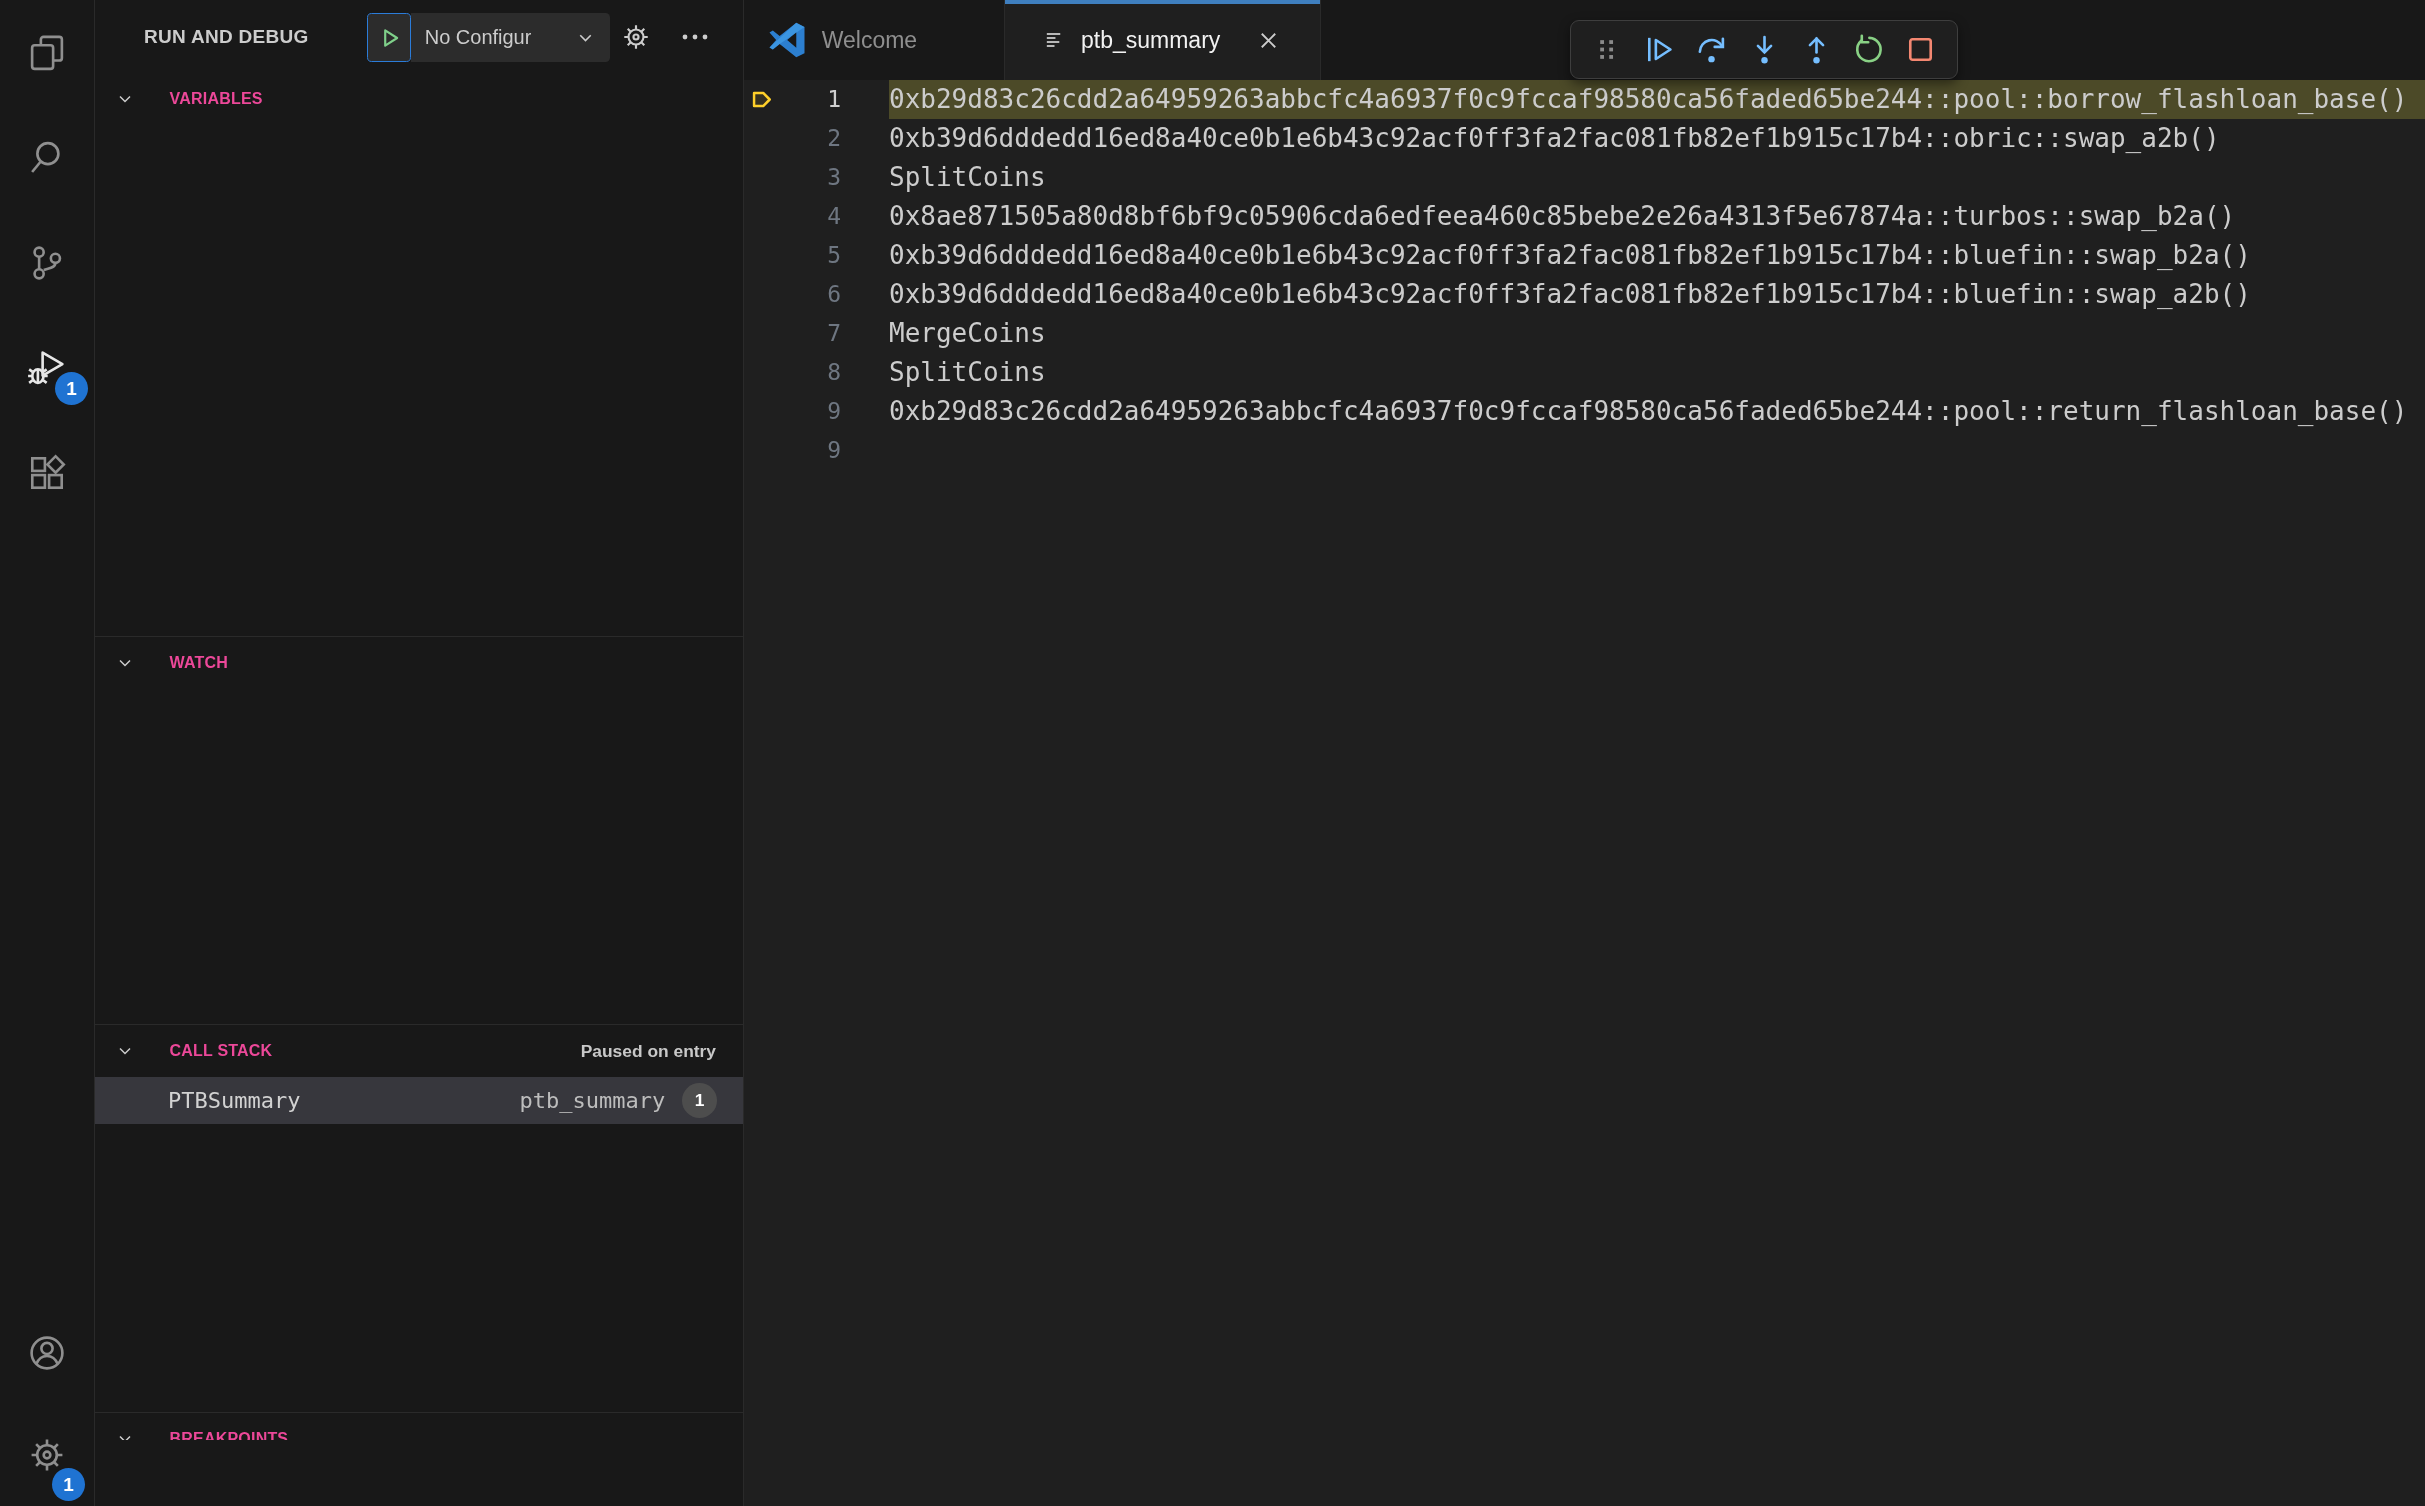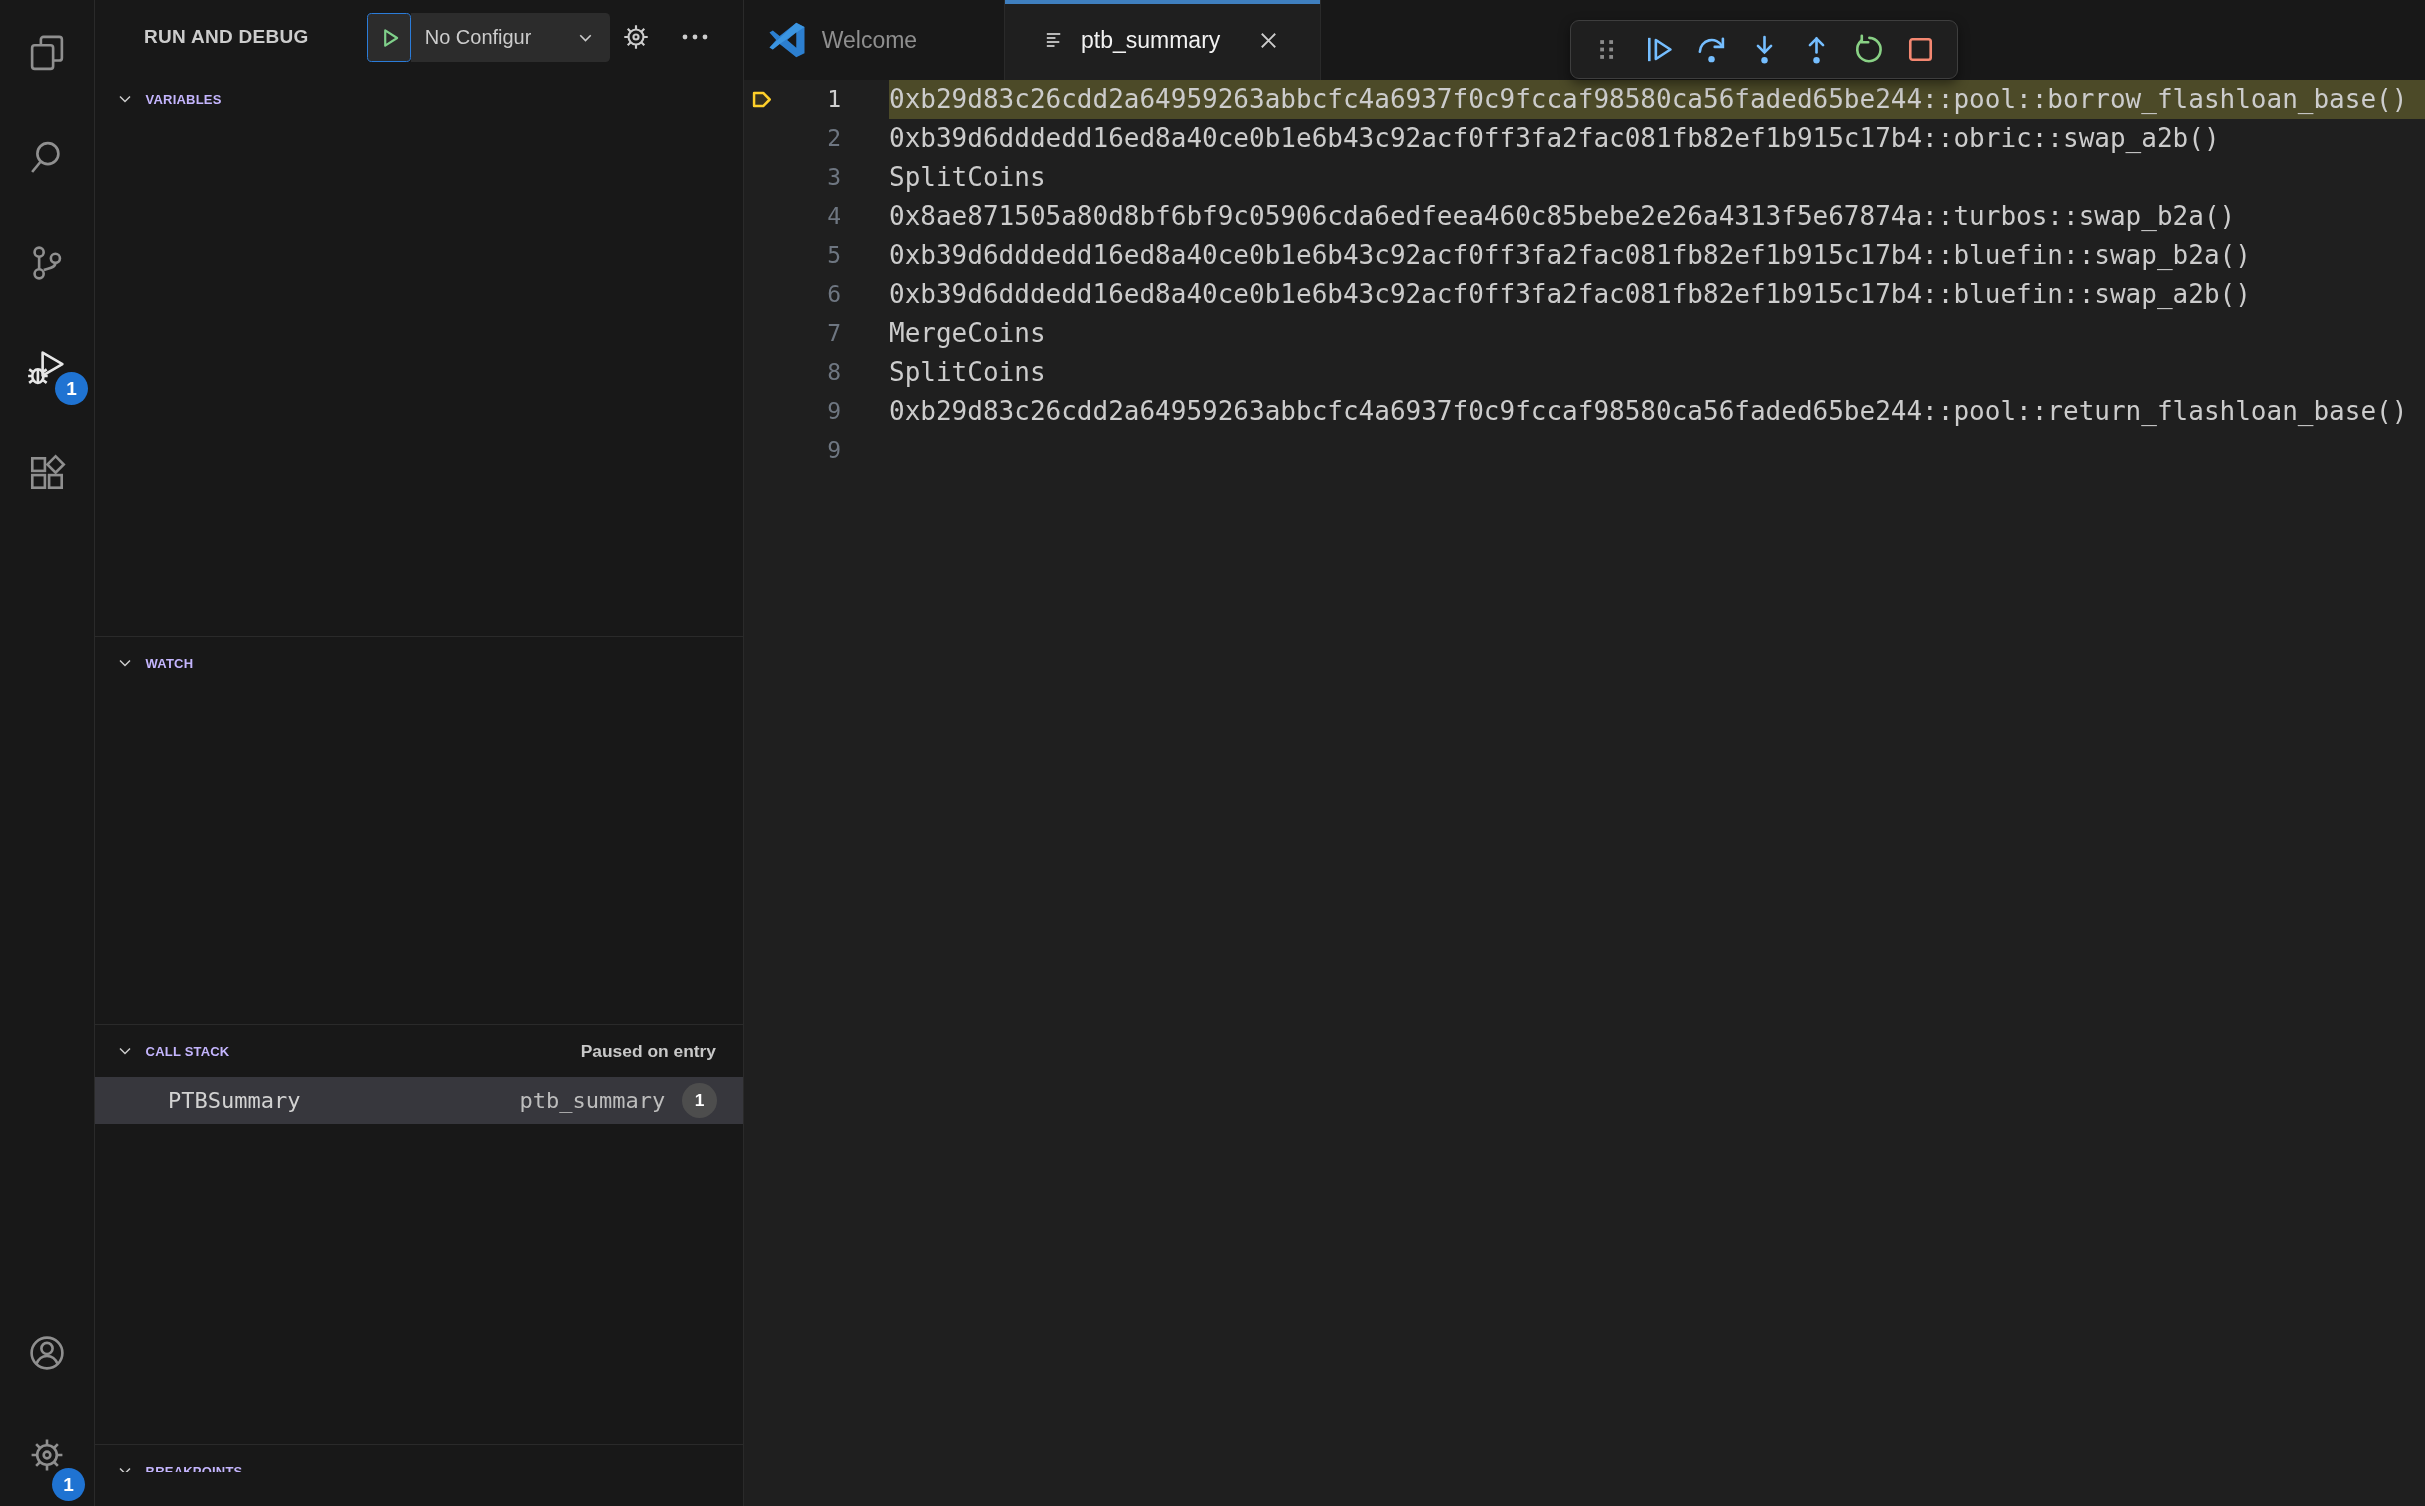--- a/index.html
+++ b/index.html
@@ -37,26 +37,26 @@
   .hdr-icon{position:absolute;top:20px;width:33px;height:33px;display:flex;align-items:center;justify-content:center;cursor:pointer;}
   .hdr-icon.gear-pos{left:524px;}
   .hdr-icon.more-pos{left:583px;}
   .hdr-icon svg{width:32px;height:32px;stroke:#cccccc;fill:none;stroke-width:1.6;}
   .hdr-icon.more-pos svg{stroke:none;fill:#cccccc;}
 
   .section{position:absolute;left:0;right:0;overflow:hidden;}
   .section.bordered{border-top:0.8px solid #2a2a2a;}
   .sec-header{height:52px;display:flex;align-items:center;padding-left:20px;gap:10.6px;cursor:pointer;}
   .sec-chevron{width:20px;height:20px;stroke:#cccccc;fill:none;stroke-width:1.8;flex:none;}
-  .sec-label{font-size:13px;font-weight:bold;letter-spacing:0.2px;color:#c4b5fd;white-space:nowrap;}
+  .sec-label{font-size:16px;font-weight:bold;letter-spacing:0.2px;color:#ec4899;white-space:nowrap;margin-left:24px;}
   .sec-status{margin-left:auto;margin-right:27px;font-size:17.4px;font-weight:bold;color:#c8c8c8;white-space:nowrap;padding-left:19px;}
   .sec-variables{top:73px;height:563px;}
   .sec-watch{top:636px;height:388px;}
   .sec-callstack{top:1024px;height:440px;}
-  .sec-breakpoints{top:1444px;height:28px;}
+  .sec-breakpoints{top:1412px;height:28px;}
 
   .frame{height:47px;background:#37373d;display:flex;align-items:center;
     font-family:"DejaVu Sans Mono","Liberation Mono",monospace;font-size:22px;color:#d2d2d2;cursor:pointer;}
   .frame-name{margin-left:73px;white-space:nowrap;}
   .frame-right{margin-left:auto;display:flex;align-items:center;gap:16.7px;margin-right:26px;}
   .frame-source{color:#bdbdbd;white-space:nowrap;}
   .frame-badge{min-width:35px;height:35px;border-radius:50%;background:#4d4d4d;color:#ffffff;
     font-family:"Liberation Sans",sans-serif;font-size:17.4px;font-weight:bold;
     display:flex;align-items:center;justify-content:center;}
 

